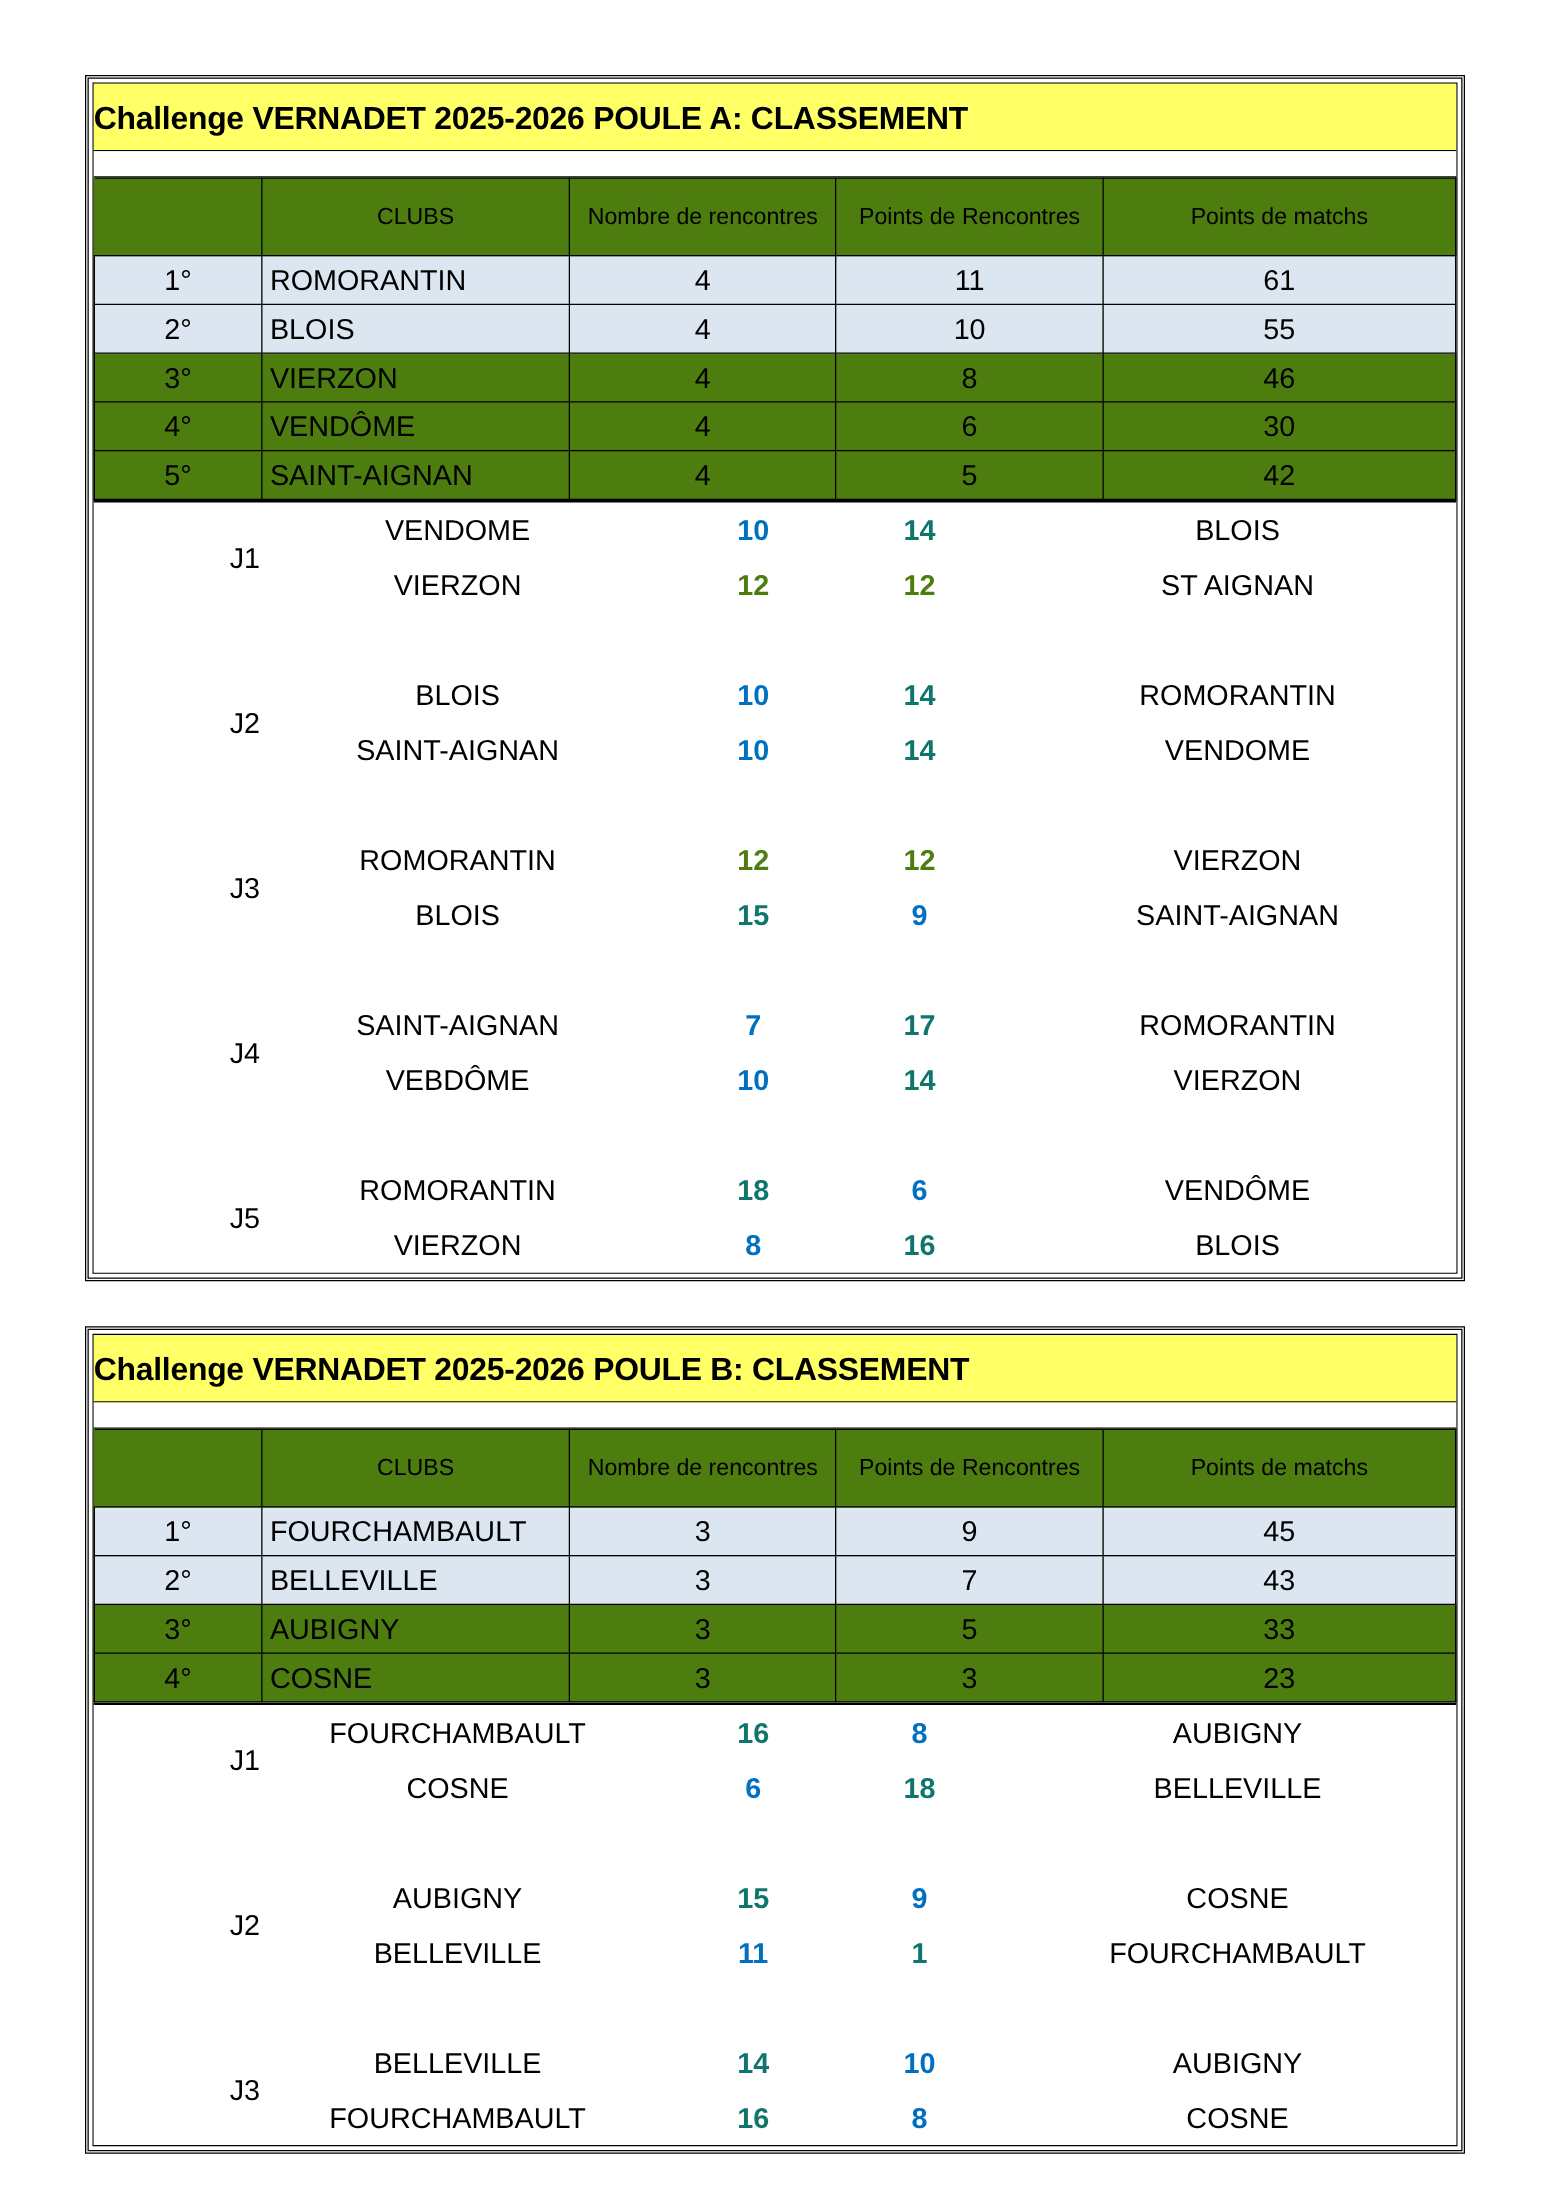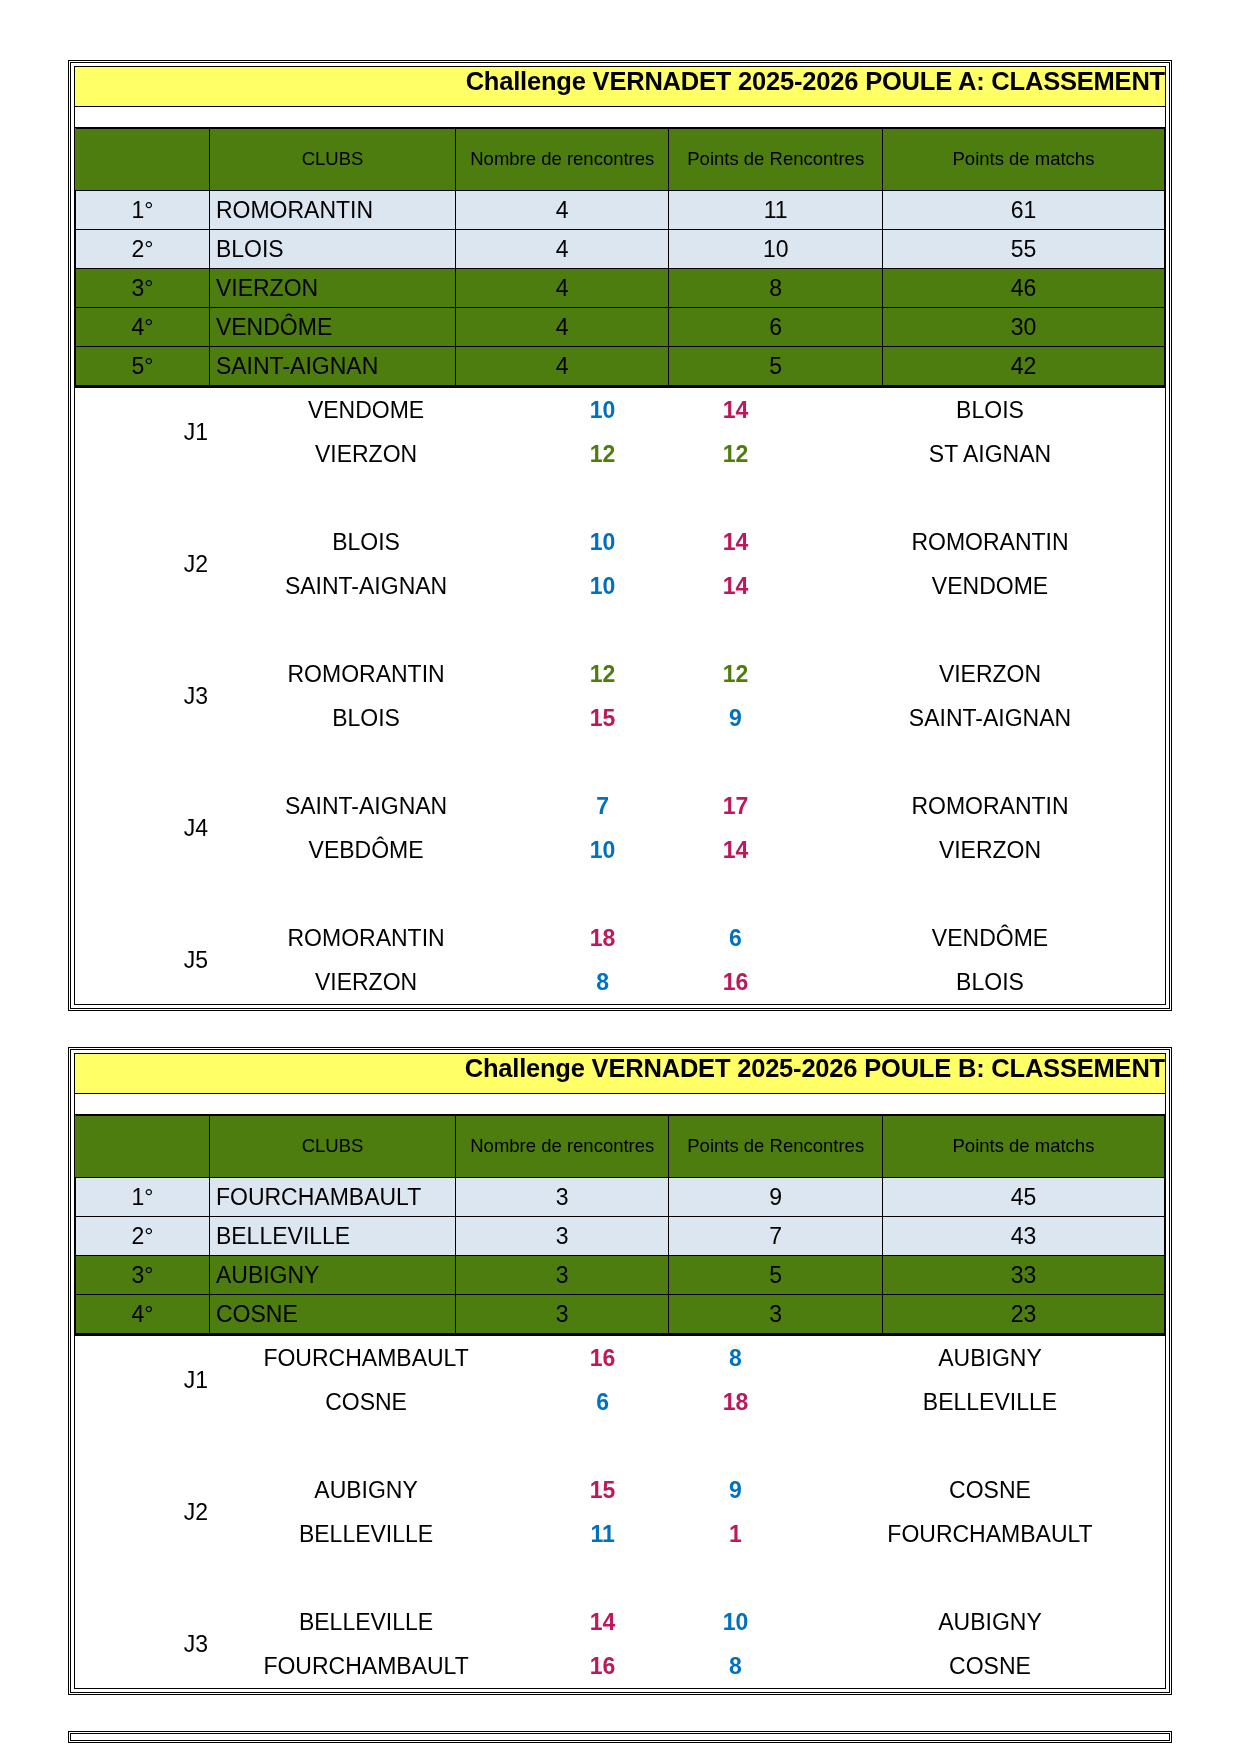--- a/index.html
+++ b/index.html
@@ -32,25 +32,25 @@
     margin-bottom: 36px;
   }
   .panel-inner {
     border: 1px solid #000;
     box-sizing: border-box;
   }
 
   
   .title-bar {
     background: #ffff66;
-    text-align: right;
+    text-align: left;
     font-weight: bold;
     font-size: 25.5px;
     letter-spacing: -0.2px;
-    padding: 0 0 10px 0;
+    padding: 14px 0 10px 0;
     border-bottom: 1px solid #000;
     white-space: nowrap;
   }
   .spacer-row {
     height: 20px;
     border-bottom: 1px solid #000;
     background: #fff;
   }
 
   
@@ -117,21 +117,21 @@
   }
   td.day {
     text-align: right;
     font-size: 23px;
   }
   td.home { text-align: center; padding-right: 14px; }
   td.away { text-align: center; padding-left: 14px; }
   td.score { text-align: center; font-weight: bold; }
   td.gap { height: 22px; }
 
-  .sc-win  { color: #be185d; }
+  .sc-win  { color: #0f766e; }
   .sc-lose { color: #0070c0; }
   .sc-draw { color: #4d7c0f; }
 
   
   .footer-panel {
     border: 3px double #000;
     padding: 3px;
     box-sizing: border-box;
   }
 </style>

